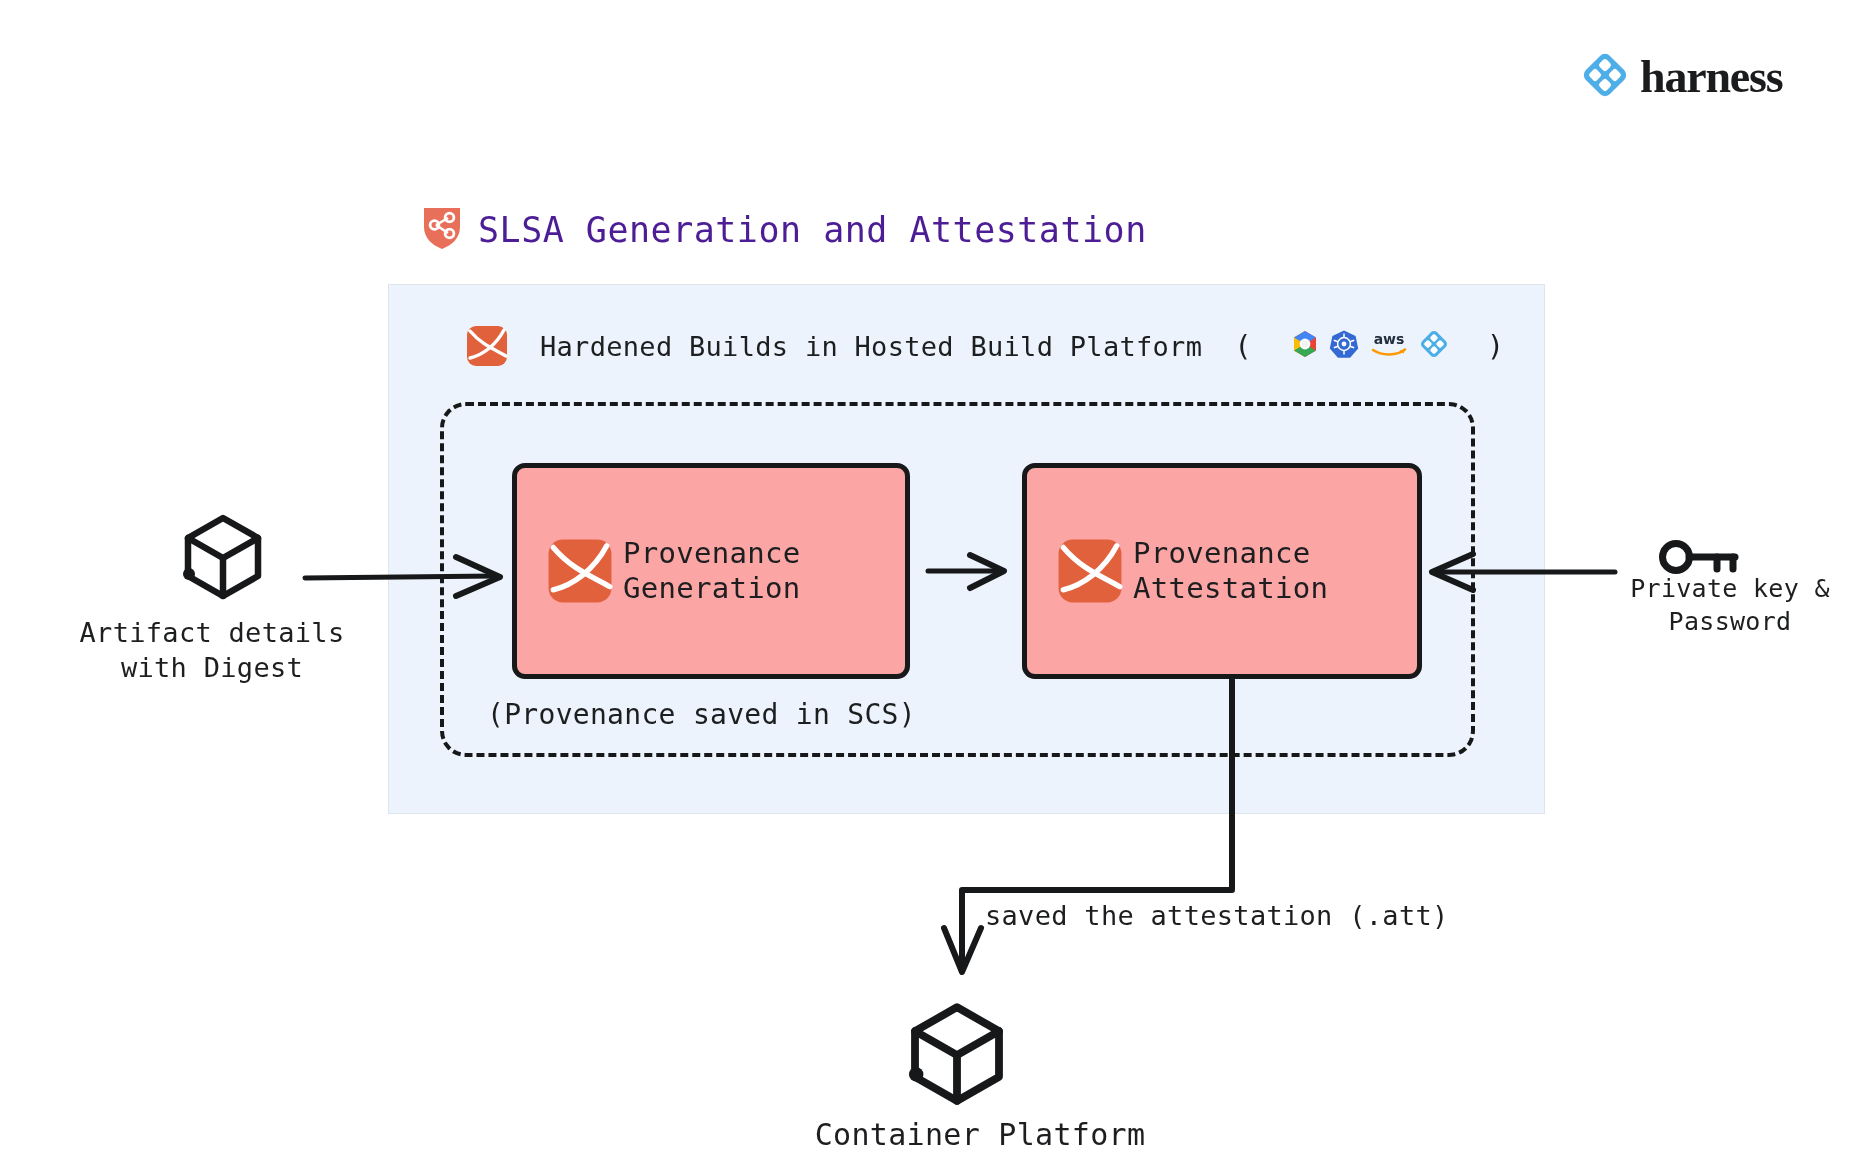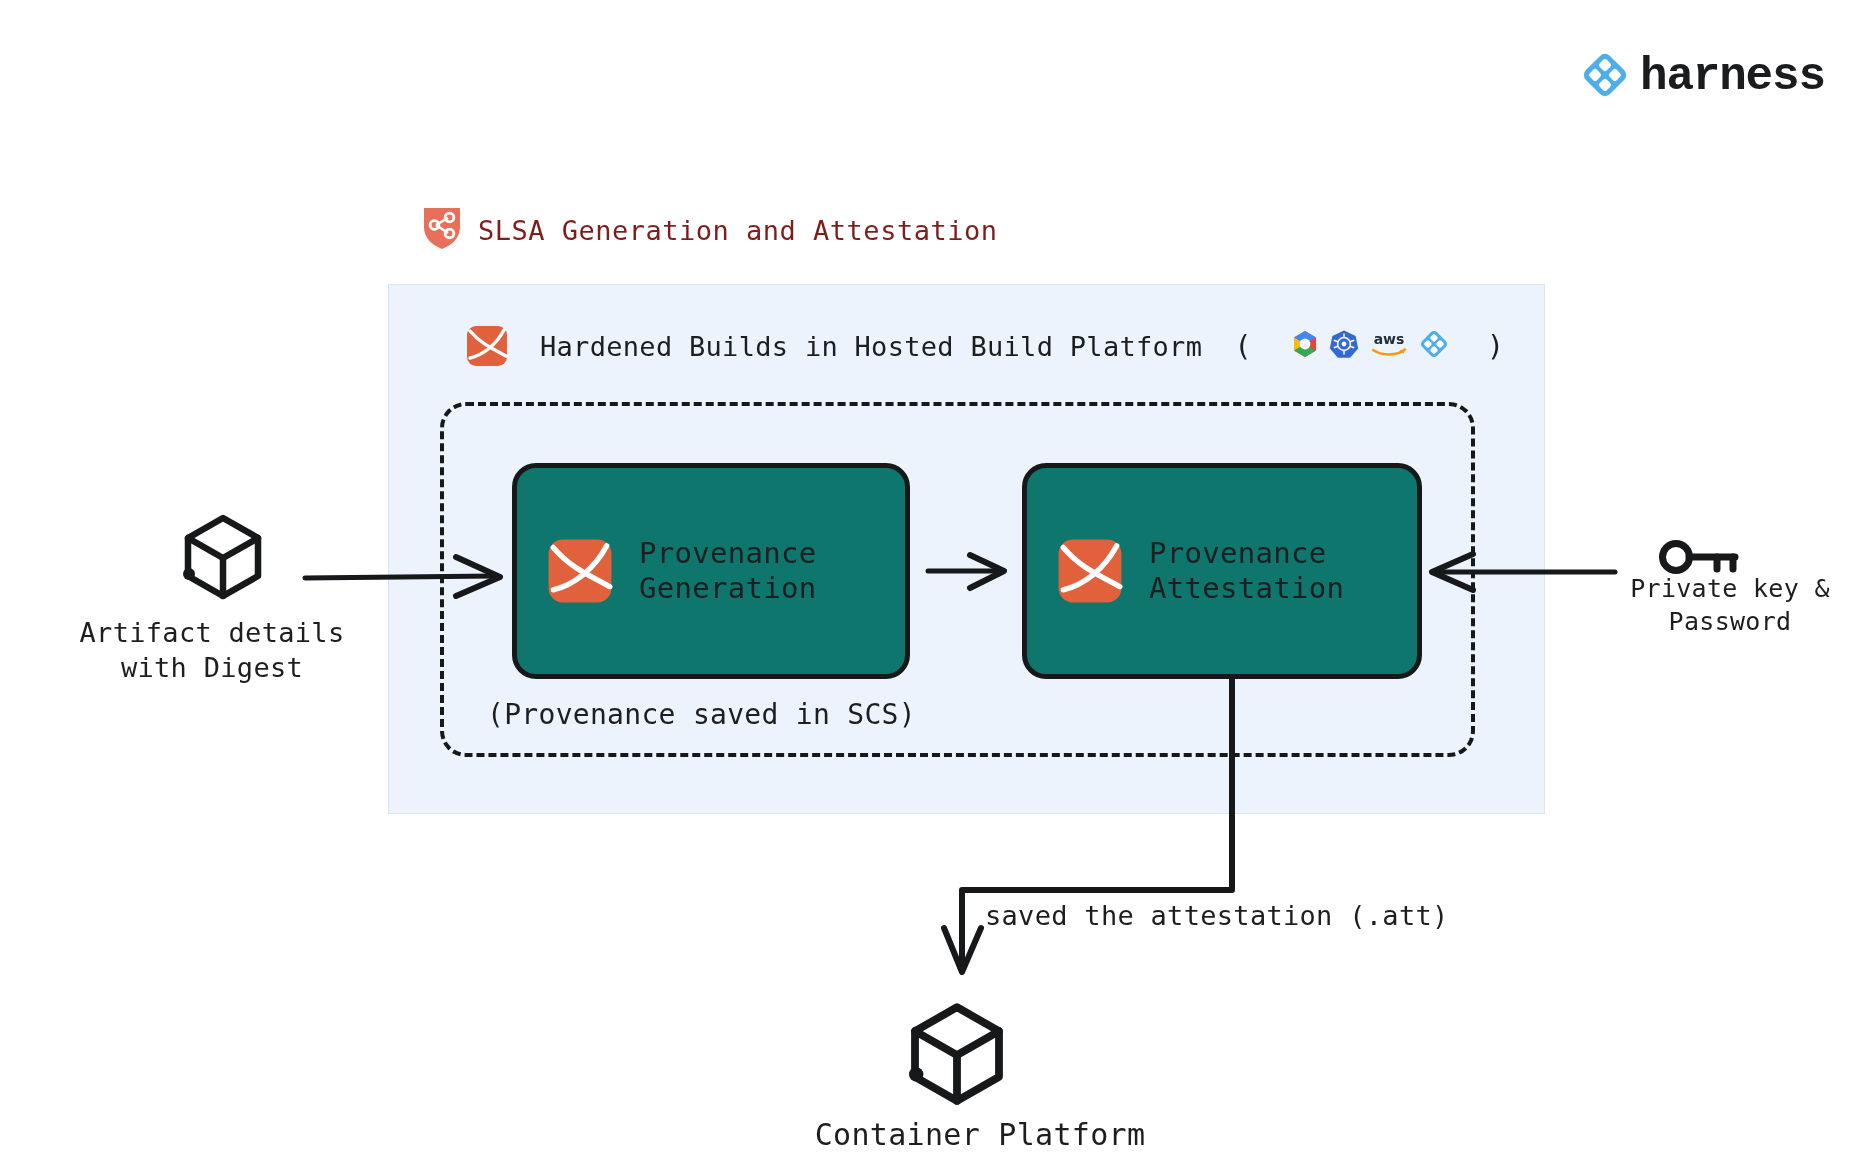--- a/index.html
+++ b/index.html
@@ -19,41 +19,41 @@
   
   #brand-logo {
     position: absolute;
     left: 1580px;
     top: 50px;
     display: flex;
     align-items: center;
     gap: 10px;
   }
   #brand-logo .brand-word {
-    font-family: Liberation Mono, monospace;
+    font-family: Liberation Serif, serif;
     font-size: 46px;
     font-weight: 700;
     letter-spacing: -1.2px;
     color: #1b1c1e;
     line-height: 1;
   }
 
   
   #section-title {
     position: absolute;
     left: 422px;
     top: 205px;
     display: flex;
     align-items: center;
     gap: 16px;
   }
   #section-title .title-text {
-    font-size: 27px;
+    font-size: 35px;
     letter-spacing: 0.5px;
-    color: #7f1d1d;
+    color: #4c1d95;
     white-space: nowrap;
     text-align: right;
   }
 
   
   #platform-panel {
     position: absolute;
     left: 388px;
     top: 284px;
     width: 1157px;
@@ -97,26 +97,26 @@
     width: 1035px;
     height: 355px;
     border: 4px dashed #17181a;
     border-radius: 26px;
     box-sizing: border-box;
   }
 
   
   .stage-box {
     position: absolute;
-    background: #0f766e;
+    background: #fca5a5;
     border: 5px solid #17181a;
-    border-radius: 24px;
+    border-radius: 13px;
     display: flex;
     align-items: center;
-    gap: 26px;
+    gap: 10px;
     padding: 0 30px;
     box-sizing: border-box;
   }
   #stage-generation {
     left: 512px;
     top: 463px;
     width: 398px;
     height: 216px;
   }
   #stage-attestation {

